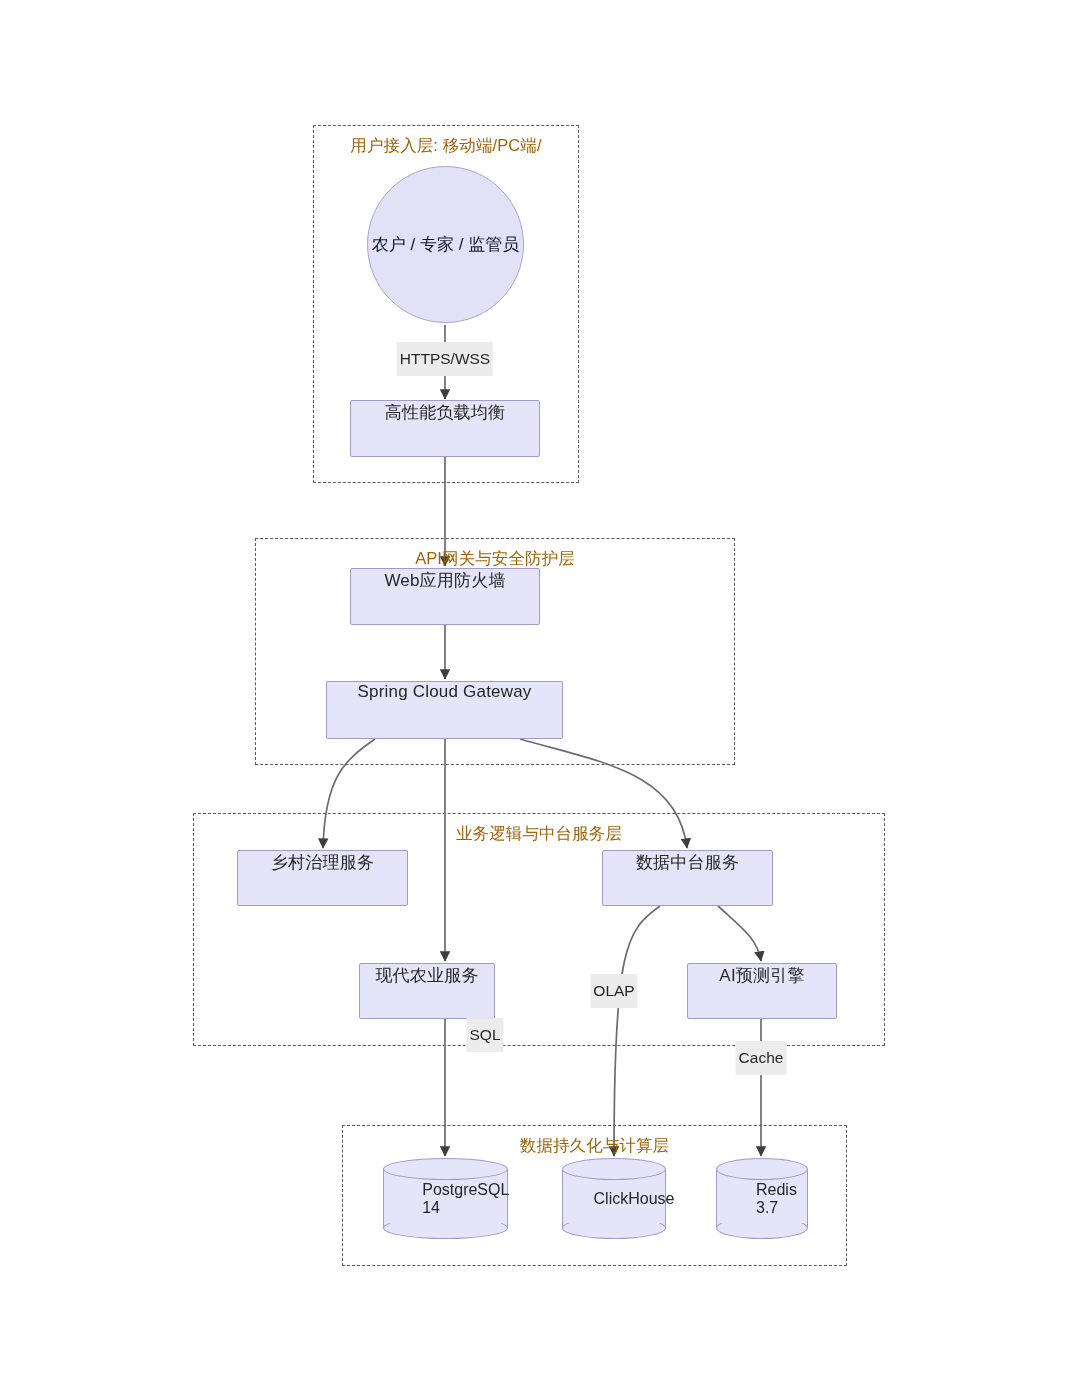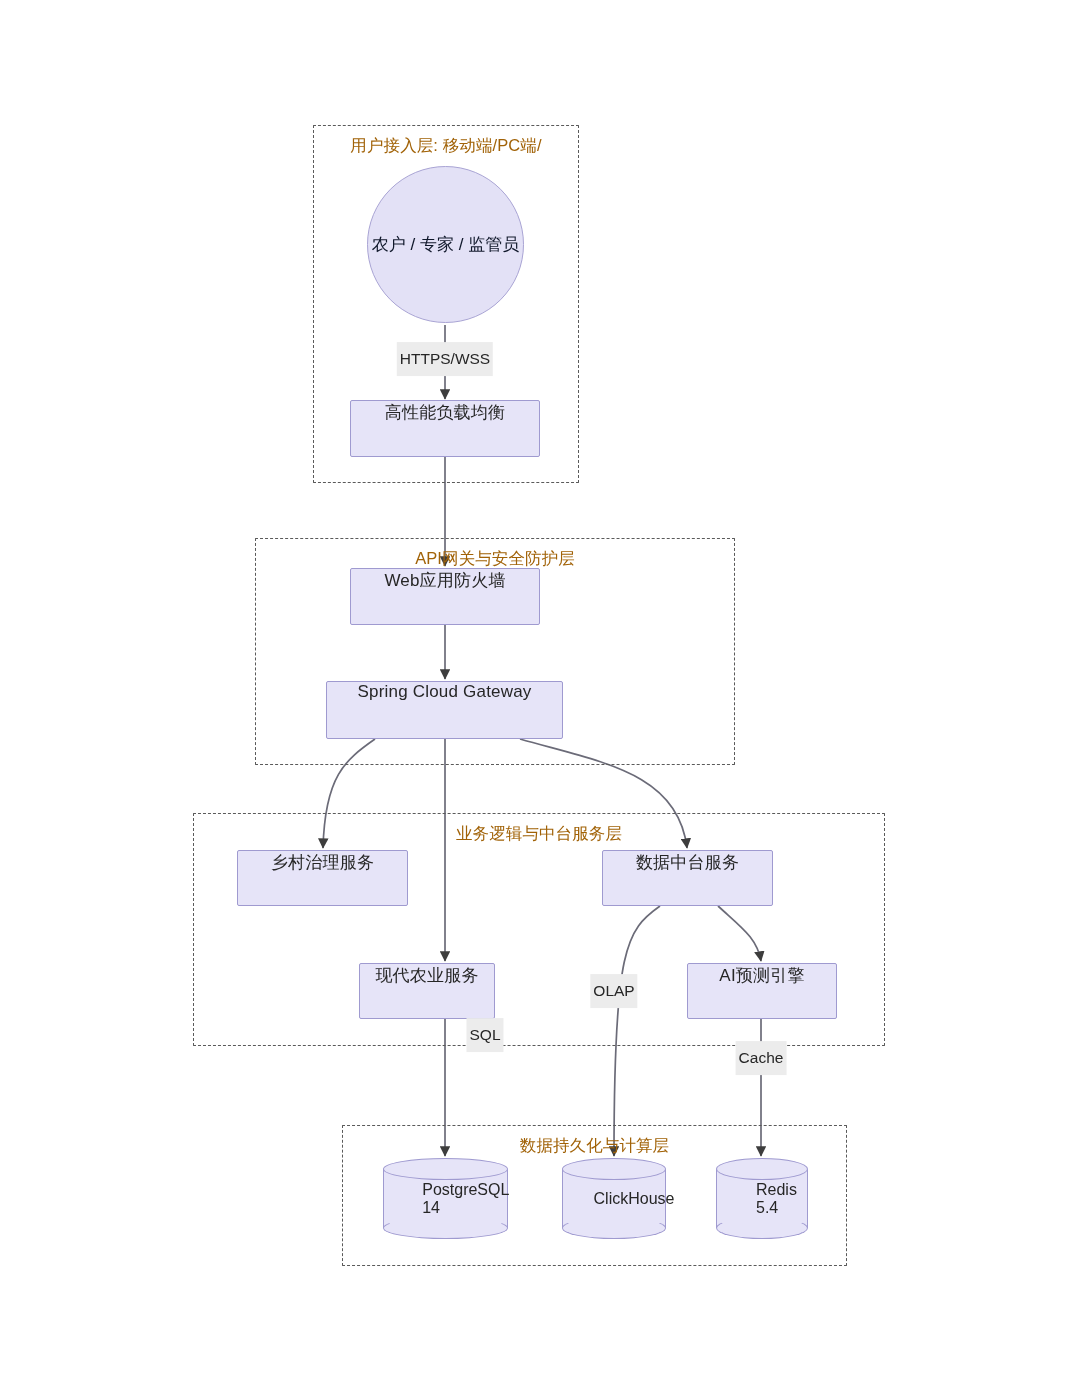--- a/index.html
+++ b/index.html
@@ -251,16 +251,16 @@
     <div class="body"></div>
     <div class="bottom"></div>
     <div class="top"></div>
     <div class="cyl-label">ClickHouse</div>
   </div>
 
   <div class="cyl" style="left:716px; top:1158px; width:92px; height:81px;">
     <div class="body"></div>
     <div class="bottom"></div>
     <div class="top"></div>
-    <div class="cyl-label">Redis 5.4</div>
+    <div class="cyl-label">Redis 3.7</div>
   </div>
 
 </div>
 
 </body></html>

